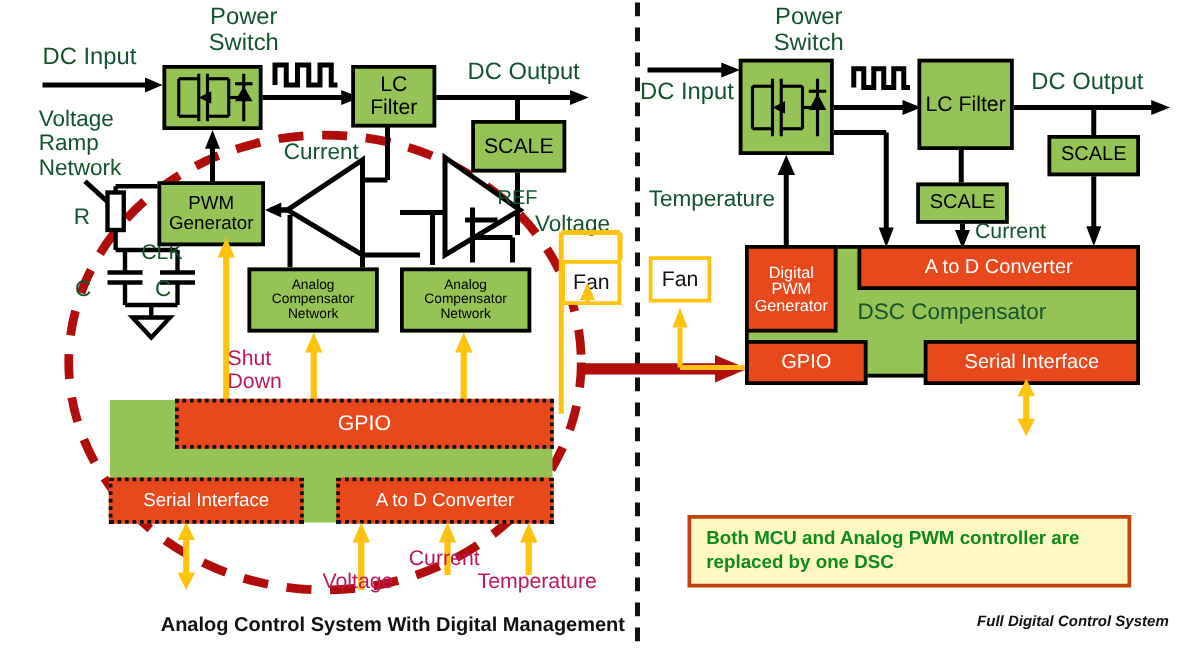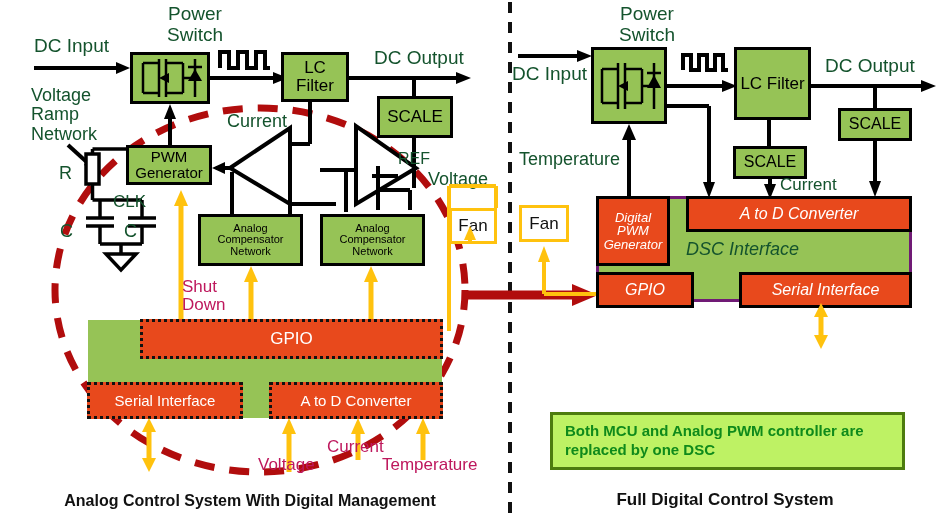--- a/index.html
+++ b/index.html
@@ -45,25 +45,25 @@
   .fan-box {
     background: #ffffff;
     border: 3px solid #ffc20e;
     display: flex; align-items: center; justify-content: center;
     color: #111111;
   }
 
   .caption {
     font-weight: bold;
     color: #111111;
-    text-align: center;
+    text-align: right;
   }
   .note-box {
-    border: 3px solid #4d7c0f;
-    background: #bef264;
+    border: 3px solid #c2410c;
+    background: #fef9c3;
     color: #0f8a1b;
     font-weight: bold;
     padding: 7px 10px 16px 12px;
     line-height: 1.25;
   }
   svg { display:block; overflow: visible; }
 </style>
 </head>
 <body>
 
@@ -174,21 +174,21 @@
       <line x1="22" y1="96" x2="64" y2="96"></line>
       <line x1="43" y1="96" x2="43" y2="106"></line>
     </g>
     <polygon points="28,106 58,106 43,122" fill="#fff" stroke="#000" stroke-width="3.5"></polygon>
   </svg>
 
   <div class="abs plain-text" style="left:60px; top:222px; font-size:18px;">C</div>
   <div class="abs plain-text" style="left:124px; top:222px; font-size:18px;">C</div>
   <div class="abs plain-text" style="left:113px; top:193px; font-size:17px;">CLK</div>
 
-  <div class="abs green-box" style="left:126px; top:145px; width:86px; height:40px; font-size:15px;">PWM
+  <div class="abs green-box" style="left:126px; top:145px; width:86px; height:52px; font-size:15px;">PWM
 Generator</div>
 
   <svg class="abs" style="left:162px; top:104px;" width="16" height="43">
     <line x1="8" y1="43" x2="8" y2="14" stroke="#000" stroke-width="4"></line>
     <polygon points="8,0 2,15 14,15" fill="#000"></polygon>
   </svg>
 
   <div class="abs plain-text" style="left:227px; top:112px; font-size:18px;">Current</div>
 
   <svg class="abs" style="left:212px; top:126px;" width="110" height="100">
@@ -402,38 +402,38 @@
 
   <svg class="abs" style="left:536px; top:242px;" width="74" height="58">
     <g stroke="#ffc20e" stroke-width="4" fill="none">
       <line x1="8" y1="20" x2="8" y2="52"></line>
       <line x1="8" y1="52" x2="72" y2="52"></line>
     </g>
     <polygon points="8,4 2,20 14,20" fill="#ffc20e"></polygon>
   </svg>
 
   <div class="abs" style="left:596px; top:196px; width:316px; height:106px;
-              background:#96c356; border:3px solid #701a75;font-style:italic;">
+              background:#96c356; border:3px solid #000000;">
 
     <div class="abs orange-box" style="left:-3px; top:-3px; width:74px; height:70px; font-size:13px; color:#ffffff;">Digital
 PWM
 Generator</div>
 
     <div class="abs orange-box" style="left:87px; top:-3px; width:226px; height:36px; font-size:16px;">A to D Converter</div>
 
-    <div class="abs plain-text" style="left:87px; top:41px; font-size:18px;">DSC Interface</div>
+    <div class="abs plain-text" style="left:87px; top:41px; font-size:18px;">DSC Compensator</div>
 
     <div class="abs orange-box" style="left:-3px; top:73px; width:98px; height:36px; font-size:16px;">GPIO</div>
 
     <div class="abs orange-box" style="left:140px; top:73px; width:173px; height:36px; font-size:16px;">Serial Interface</div>
   </div>
 
   <svg class="abs" style="left:812px; top:303px;" width="18" height="46">
     <line x1="9" y1="12" x2="9" y2="34" stroke="#ffc20e" stroke-width="5"></line>
     <polygon points="9,0 2,14 16,14" fill="#ffc20e"></polygon>
     <polygon points="9,46 2,32 16,32" fill="#ffc20e"></polygon>
   </svg>
 
   <div class="abs note-box" style="left:550px; top:412px; width:355px; height:58px; font-size:15px;">Both MCU and Analog PWM controller are replaced by one DSC</div>
 
-  <div class="abs caption" style="left:515px; top:490px; width:420px; font-size:17px;">Full Digital Control System</div>
+  <div class="abs caption" style="left:515px; top:490px; width:420px; font-size:12px;font-style:italic;">Full Digital Control System</div>
 
 </div>
 
 </body></html>

